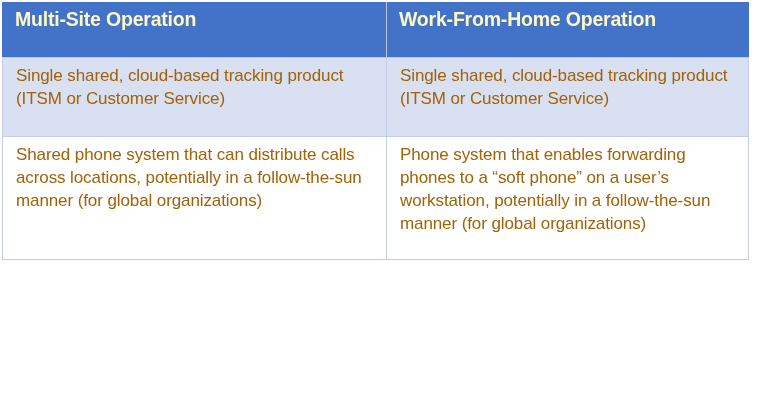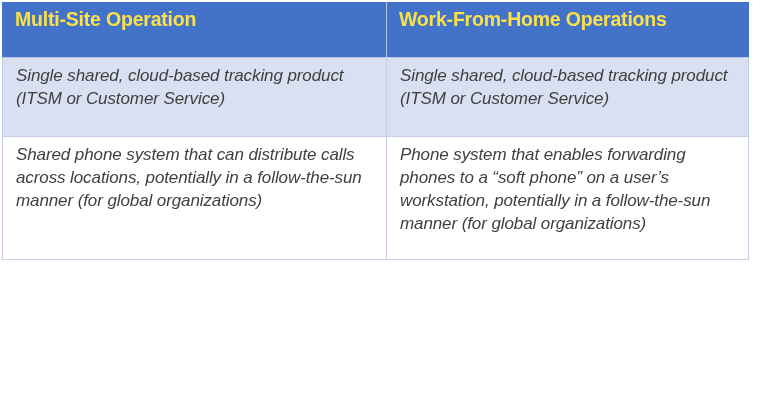--- a/index.html
+++ b/index.html
@@ -29,45 +29,44 @@
     border-collapse: collapse;
     table-layout: fixed;
     background: #ffffff;
   }
 
   table.comparison col.c1 { width: 384px; }
   table.comparison col.c2 { width: 362px; }
 
   thead th {
     background: #4273C8;
-    color: #fde047;
+    color: #fef9c3;
     font-size: 19.5px;
     font-weight: bold;
     text-align: left;
     vertical-align: top;
     padding: 5px 10px 0 12px;
     height: 55px;
     box-sizing: border-box;
     border: 1px solid #b9c7e4;
     border-top-color: #4273C8;
     letter-spacing: -0.2px;
   }
   thead th.th-left  { border-left-color: #4273C8; }
   thead th.th-right { border-right-color: #4273C8; }
 
   tbody td {
     font-size: 17px;
     line-height: 23px;
-    color: #404040;
+    color: #a16207;
     vertical-align: top;
     padding: 6px 12px 24px 13px;
     box-sizing: border-box;
     border: 1px solid #c3cee6;
     letter-spacing: -0.1px;
-    font-style: italic;
   }
 
   tr.row-shade td { background: #D9E0F1; }
   tr.row-plain td { background: #ffffff; }
 
   tr.r1 td { height: 79px; }
   tr.r2 td { height: 108px; }
   tr.r3 td { height: 113px; }
 
   td .cell-text { display: block; }
@@ -77,21 +76,21 @@
 
 <div class="table-wrap">
   <table class="comparison">
     <colgroup>
       <col class="c1">
       <col class="c2">
     </colgroup>
     <thead>
       <tr>
         <th class="th-left">Multi-Site Operation</th>
-        <th class="th-right">Work-From-Home Operations</th>
+        <th class="th-right">Work-From-Home Operation</th>
       </tr>
     </thead>
     <tbody>
       <tr class="row-shade r1">
         <td>
           <span class="cell-text">Single shared, cloud-based tracking product (ITSM or Customer Service)</span>
         </td>
         <td>
           <span class="cell-text">Single shared, cloud-based tracking product (ITSM or Customer Service)</span>
         </td>

